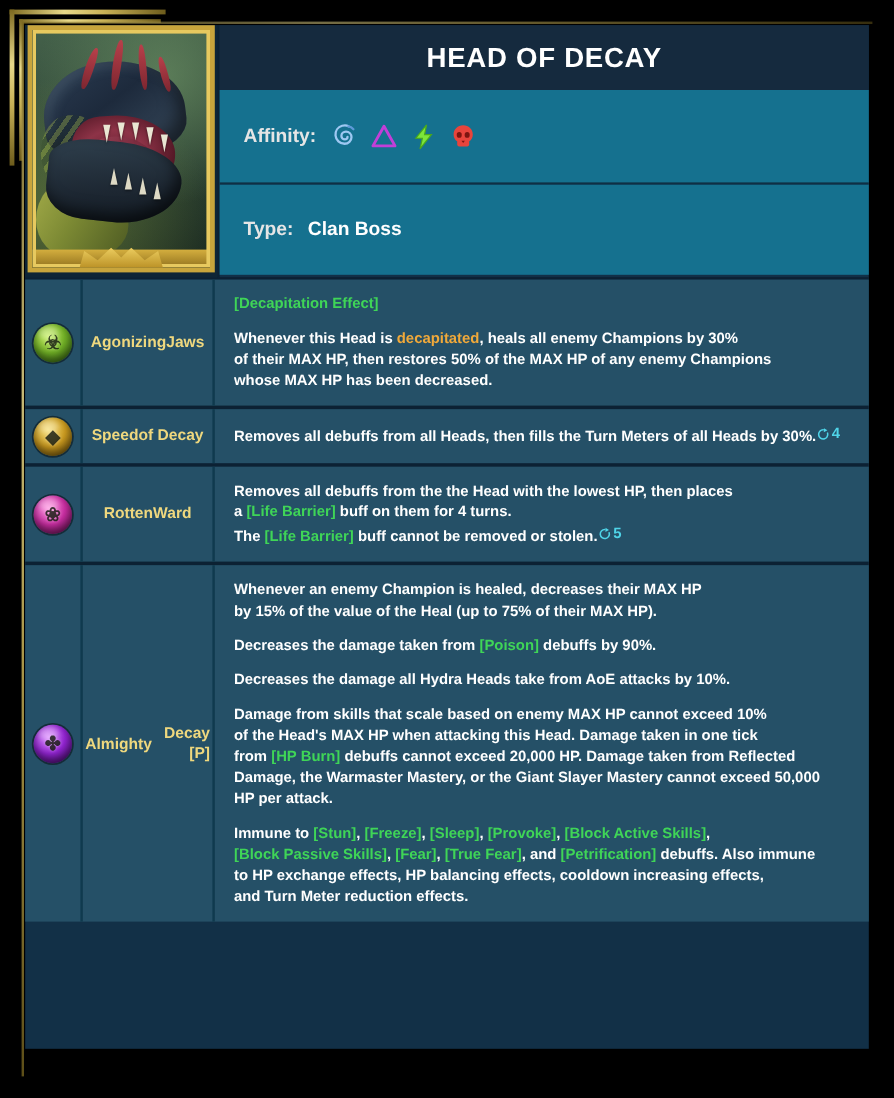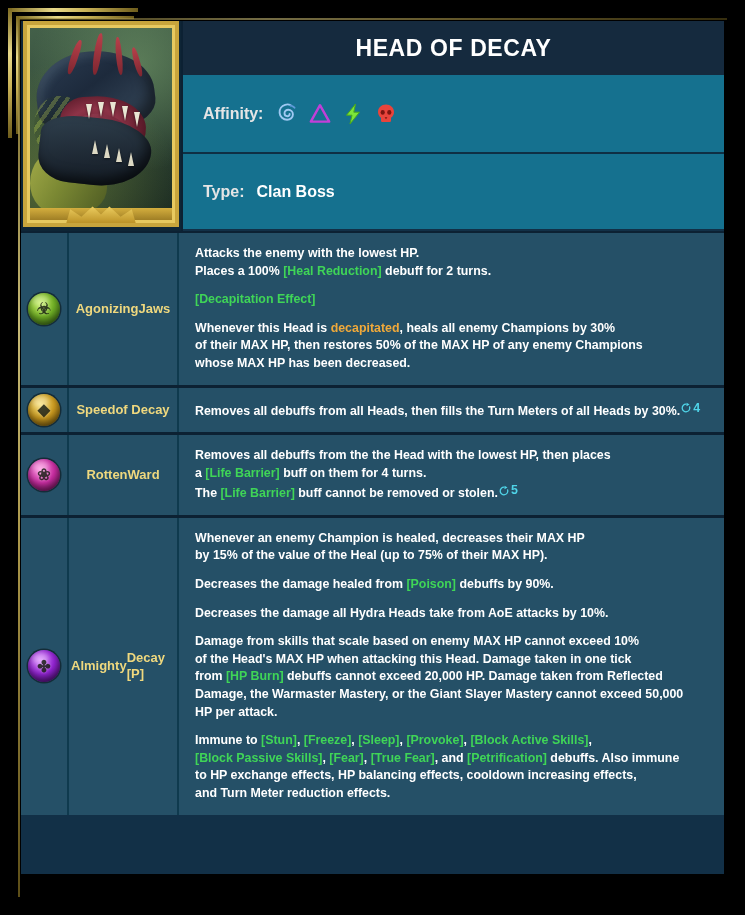--- a/index.html
+++ b/index.html
@@ -232,21 +232,21 @@
     align-items: center;
     justify-content: center;
   }
   .sc-name {
     flex: 0 0 110px;
     width: 110px;
     border-right: 2px solid #0f3a4e;
     display: flex;
     align-items: center;
     justify-content: center;
-    text-align: left;
+    text-align: right;
     color: #efd87e;
     font-size: 13px;
     font-weight: bold;
     line-height: 1.28;
     padding: 4px 2px;
     box-sizing: border-box;
   }
   .sc-desc {
     flex: 1 1 auto;
     padding: 12px 14px 12px 16px;
@@ -413,21 +413,20 @@
             <div class="orb orb-green">
               <span class="orb-glyph">☣</span>
             </div>
           </div>
           <div class="sc-name">
             <span>Agonizing</span>
             <br>
             <span>Jaws</span>
           </div>
           <div class="sc-desc">
-            <p><span>Attacks the enemy with the lowest HP.</span><br><span>Places a 100% </span><span class="grn">[Heal Reduction]</span><span> debuff for 2 turns.</span></p>
             <p><span class="grn">[Decapitation Effect]</span></p>
             <p><span>Whenever this Head is </span><span class="org">decapitated</span><span>, heals all enemy Champions by 30%</span><br><span>of their MAX HP, then restores 50% of the MAX HP of any enemy Champions</span><br><span>whose MAX HP has been decreased.</span></p>
           </div>
         </div>
         <div class="srow">
           <div class="sc-icon">
             <div class="orb orb-gold">
               <span class="orb-glyph">◆</span>
             </div>
           </div>
@@ -473,21 +472,21 @@
               <span class="orb-glyph">✤</span>
             </div>
           </div>
           <div class="sc-name">
             <span>Almighty</span>
             <br>
             <span>Decay [P]</span>
           </div>
           <div class="sc-desc">
             <p><span>Whenever an enemy Champion is healed, decreases their MAX HP</span><br><span>by 15% of the value of the Heal (up to 75% of their MAX HP).</span></p>
-            <p><span>Decreases the damage healed from </span><span class="grn">[Poison]</span><span> debuffs by 90%.</span></p>
+            <p><span>Decreases the damage taken from </span><span class="grn">[Poison]</span><span> debuffs by 90%.</span></p>
             <p><span>Decreases the damage all Hydra Heads take from AoE attacks by 10%.</span></p>
             <p><span>Damage from skills that scale based on enemy MAX HP cannot exceed 10%</span><br><span>of the Head's MAX HP when attacking this Head. Damage taken in one tick</span><br><span>from </span><span class="grn">[HP Burn]</span><span> debuffs cannot exceed 20,000 HP. Damage taken from Reflected</span><br><span>Damage, the Warmaster Mastery, or the Giant Slayer Mastery cannot exceed 50,000</span><br><span>HP per attack.</span></p>
             <p><span>Immune to </span><span class="grn">[Stun]</span><span>, </span><span class="grn">[Freeze]</span><span>, </span><span class="grn">[Sleep]</span><span>, </span><span class="grn">[Provoke]</span><span>, </span><span class="grn">[Block Active Skills]</span><span>,</span><br><span class="grn">[Block Passive Skills]</span><span>, </span><span class="grn">[Fear]</span><span>, </span><span class="grn">[True Fear]</span><span>, and </span><span class="grn">[Petrification]</span><span> debuffs. Also immune</span><br><span>to HP exchange effects, HP balancing effects, cooldown increasing effects,</span><br><span>and Turn Meter reduction effects.</span></p>
           </div>
         </div>
       </div>
 
   </div>
 </div>
 

